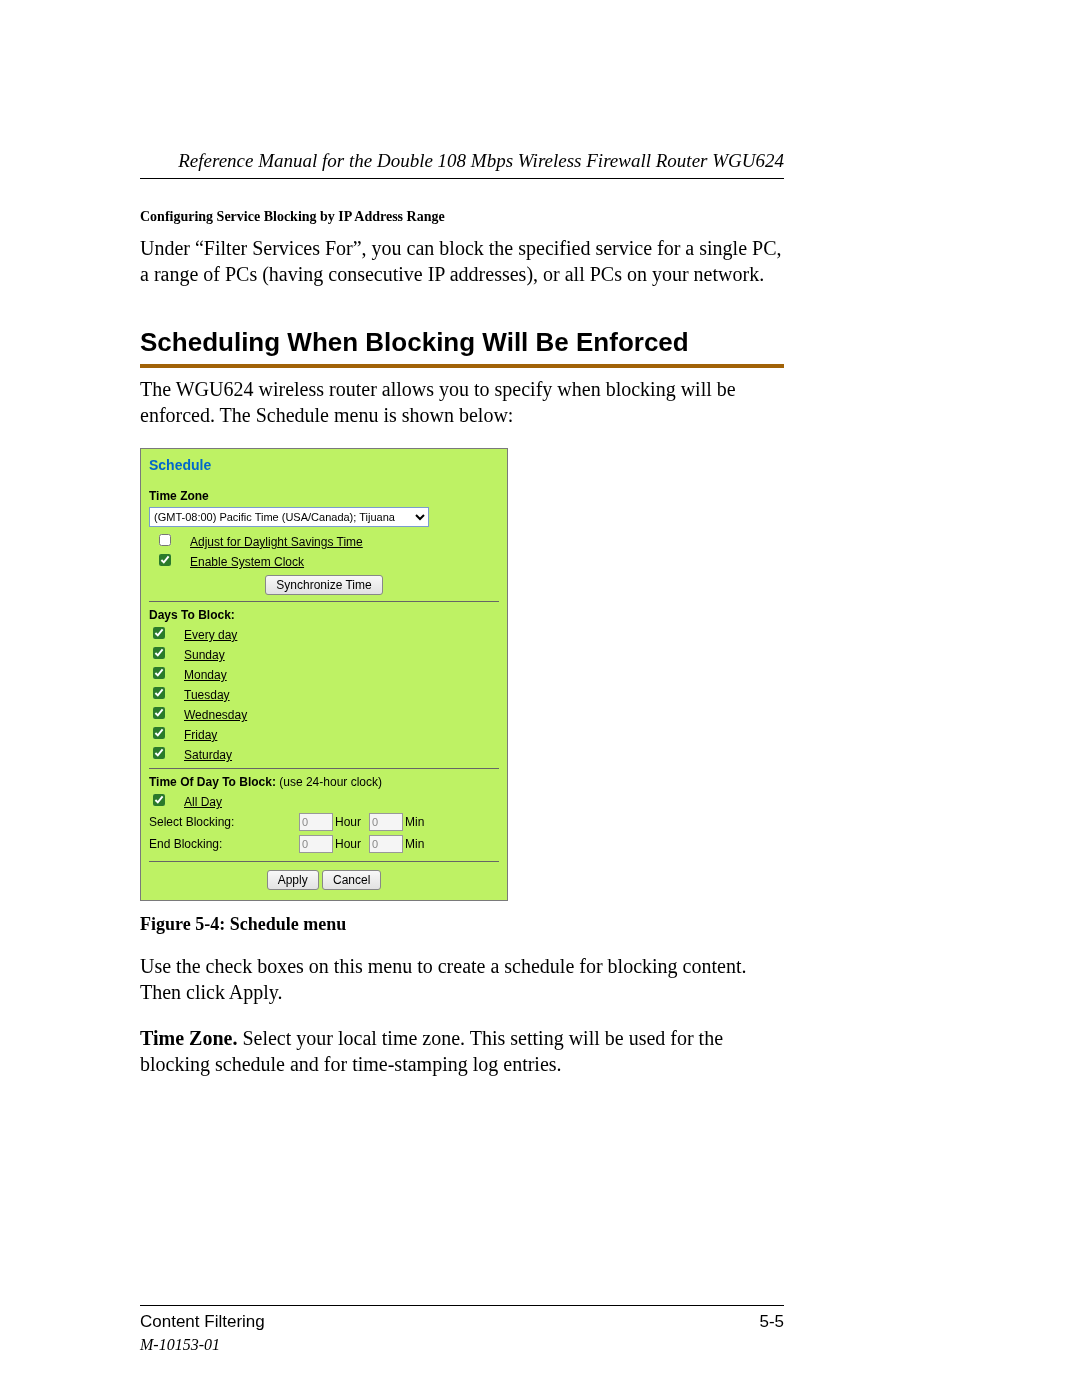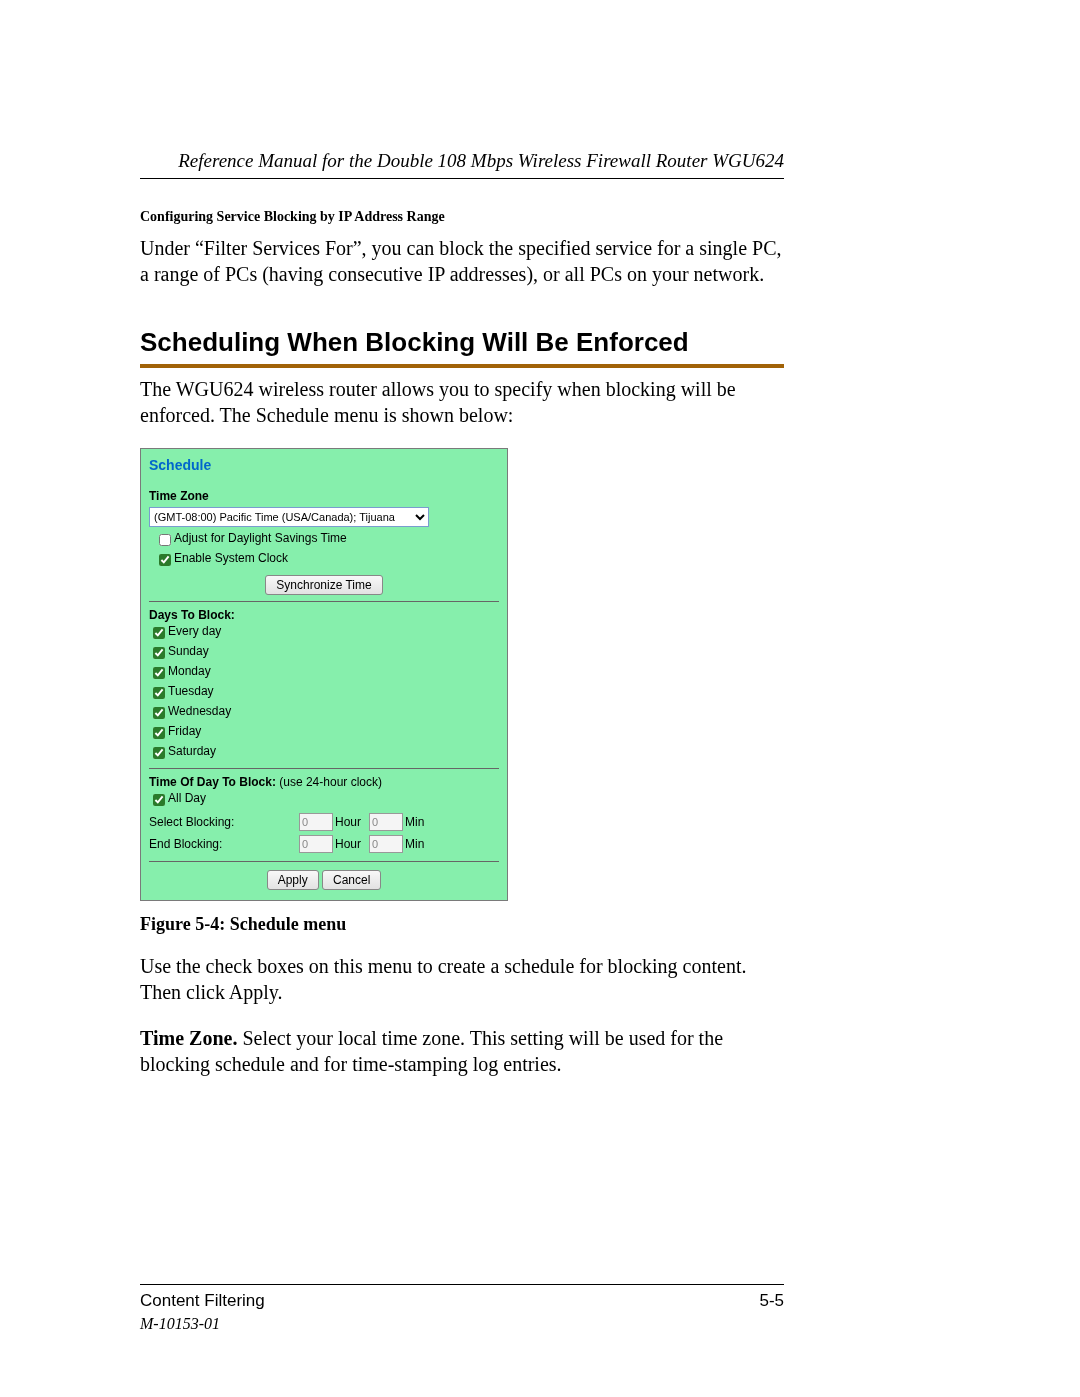--- a/index.html
+++ b/index.html
@@ -40,21 +40,21 @@
     font-weight: bold;
     font-size: 26px;
     margin: 40px 0 0 0;
     padding-bottom: 6px;
     border-bottom: 4px solid #a16207;
   }
   
   .shot {
     width: 350px;
     border: 1px solid #7a7a7a;
-    background: #86efac;
+    background: #bef264;
     font-family: Tahoma, Arial, sans-serif;
     font-size: 12px;
     color: #000;
     padding: 6px 8px 10px 8px;
     margin-top: 12px;
   }
   .shot-title {
     color: #0066cc;
     font-weight: bold;
     font-size: 14px;
@@ -71,24 +71,25 @@
   .shot select.tz {
     width: 280px;
     font-size: 11px;
     margin: 4px 0 2px 0;
     border: 1px solid #7a9ccf;
     background: #fff;
     height: 20px;
   }
   .shot .row {
     display: flex;
-    align-items: flex-start;
-    gap: 0;
+    align-items: flex-end;
+    gap: 16px;
     margin: 2px 0 2px 6px;
     font-size: 12px;
+    text-decoration: underline;
   }
   .shot input[type="checkbox"] {
     accent-color: #2a7a2a;
     width: 12px; height: 12px;
   }
   .shot .sync-row {
     text-align: center;
     margin: 6px 0 4px 0;
   }
   .shot button {
@@ -128,21 +129,21 @@
   .figure-caption {
     font-family: "Times New Roman", Times, serif;
     font-weight: bold;
     font-size: 18px;
     margin: 13px 0 18px 0;
   }
   .footer-block {
     position: absolute;
     left: 140px;
     right: 140px;
-    bottom: 64px;
+    bottom: 43px;
   }
   .footer-rule { border-top: 1px solid #000; margin-bottom: 6px; }
   .footer-line {
     display: flex;
     justify-content: space-between;
     font-family: Arial, Helvetica, sans-serif;
     font-size: 17px;
   }
   .footer-doc {
     text-align: left;

